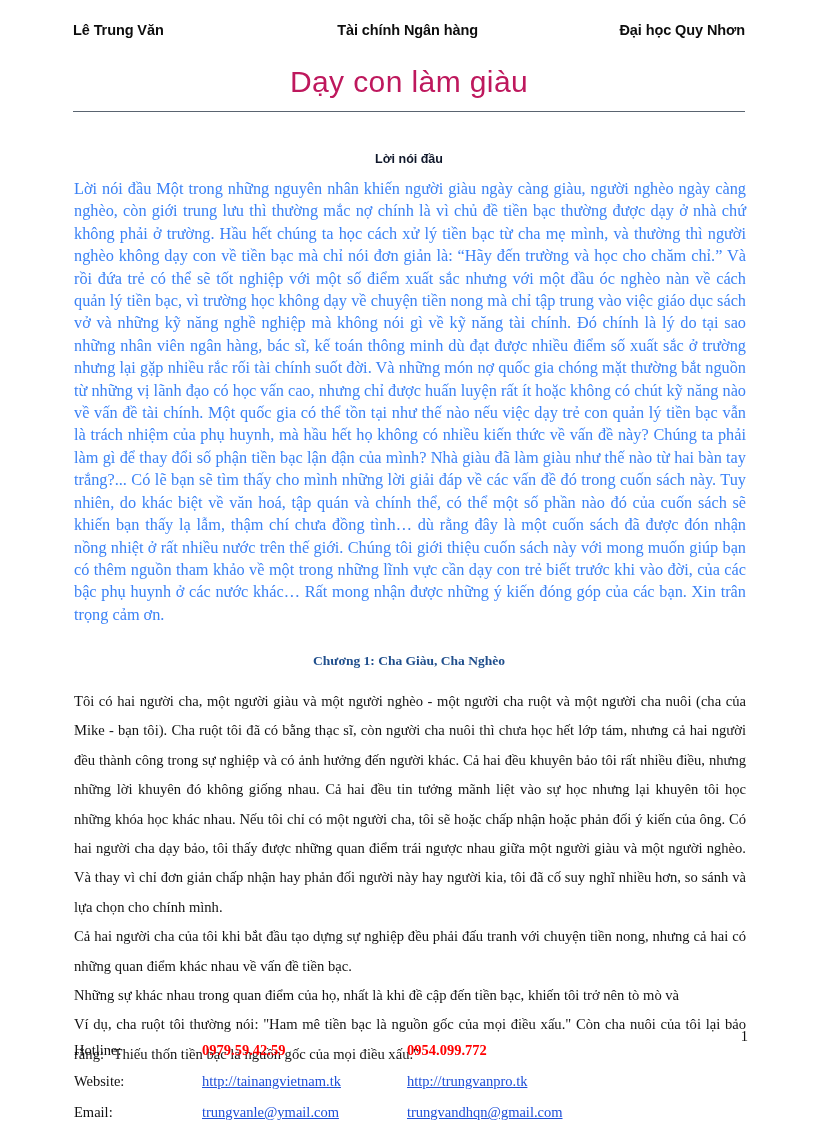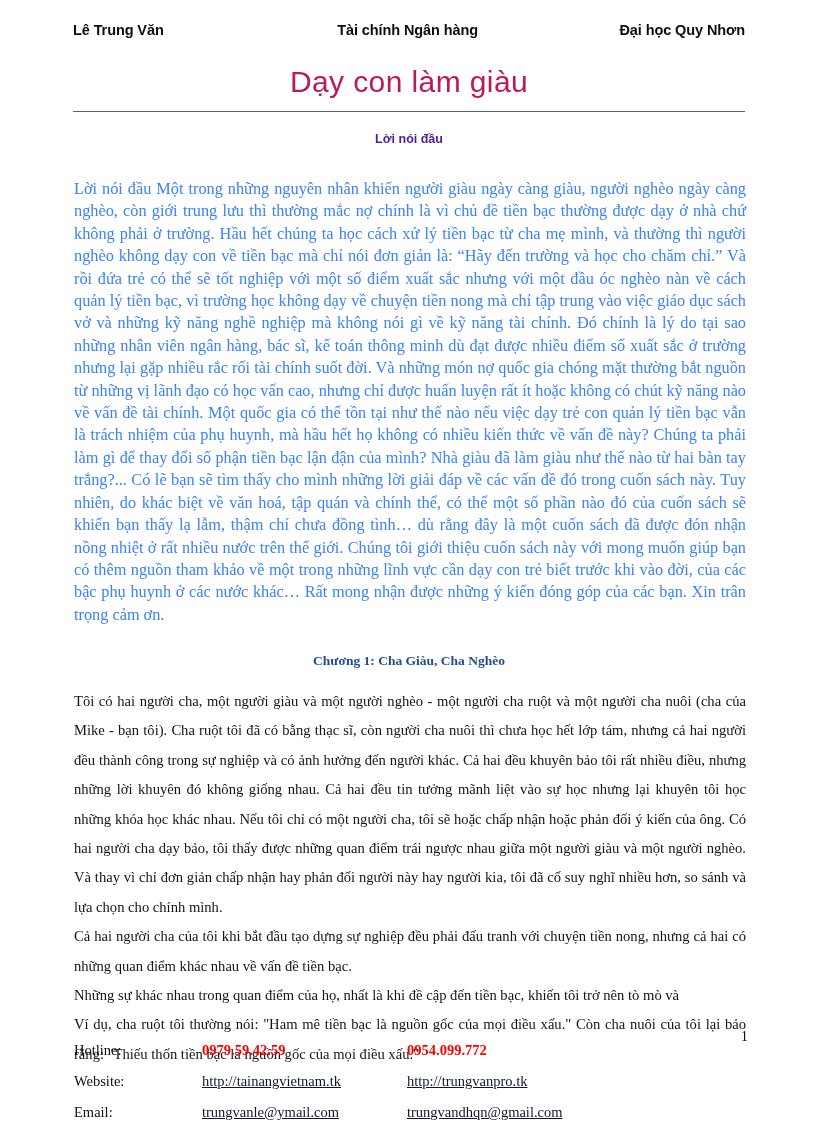--- a/index.html
+++ b/index.html
@@ -58,28 +58,28 @@
     top: 111px;
     left: 73px;
     width: 672px;
     height: 0;
     border-top: 1.4px solid #5a6470;
   }
 
   
   .preface-heading {
     position: absolute;
-    top: 132px;
+    top: 152px;
     left: 73px;
     width: 672px;
     text-align: center;
     font-family: "Liberation Sans", "DejaVu Sans", sans-serif;
     font-size: 12.5px;
     font-weight: bold;
-    color: #4c1d95;
+    color: #0f172a;
   }
   .chapter-heading {
     position: absolute;
     top: 653px;
     left: 73px;
     width: 672px;
     text-align: center;
     font-family: "Liberation Serif", "DejaVu Serif", serif;
     font-size: 13.5px;
     font-weight: bold;
@@ -137,21 +137,21 @@
   }
   .footer-col-b {
     flex: 1 1 auto;
     margin-top: 12px;
   }
   .hotline-num {
     font-weight: bold;
     color: #ff0000;
   }
   .link {
-    color: #0f172a;
+    color: #1d4ed8;
   }
   .page-number {
     position: absolute;
     right: -2px;
     top: 0;
     font-size: 14.5px;
     color: #111111;
   }
 </style>
 </head>

